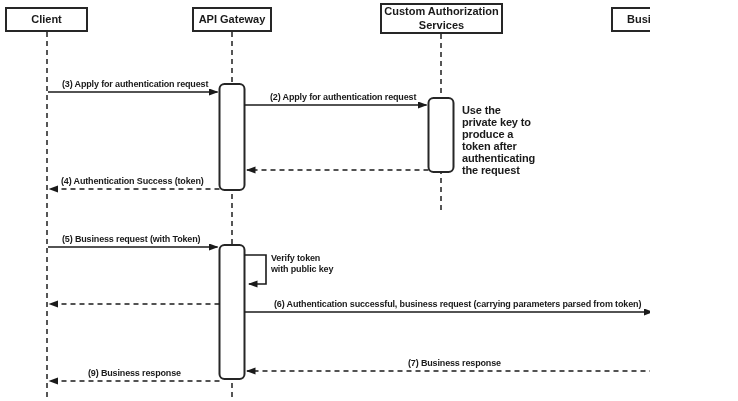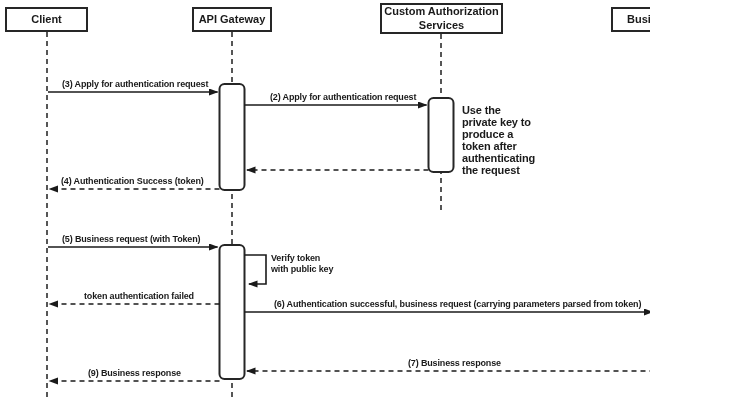--- a/index.html
+++ b/index.html
@@ -68,20 +68,19 @@
   </div>
   <div class="participant" style="left:611px;top:7px;width:102px;height:25px;">
     <span>Business API</span>
   </div>
 
   <div class="msg-label" style="left:62px;top:79px;">(3) Apply for authentication request</div>
   <div class="msg-label" style="left:270px;top:92px;">(2) Apply for authentication request</div>
   <div class="msg-label" style="left:61px;top:176px;">(4) Authentication Success (token)</div>
   <div class="msg-label" style="left:62px;top:234px;">(5) Business request (with Token)</div>
   <div class="msg-label wrap" style="left:271px;top:253px;width:66px;">Verify token with public key</div>
-  <div class="msg-label" style="left:84px;top:291px;">token authentication failed</div>
   <div class="msg-label" style="left:274px;top:299px;">(6) Authentication successful, business request (carrying parameters parsed from token)</div>
   <div class="msg-label" style="left:408px;top:358px;">(7) Business response</div>
   <div class="msg-label" style="left:88px;top:368px;">(9) Business response</div>
 
   <div class="note" style="left:462px;top:104px;width:74px;">Use the private key to produce a token after authenticating the request</div>
 
 </div>
 
 </body></html>

